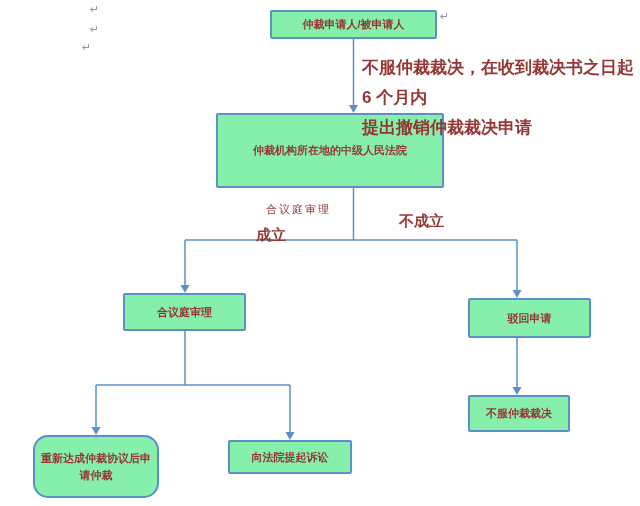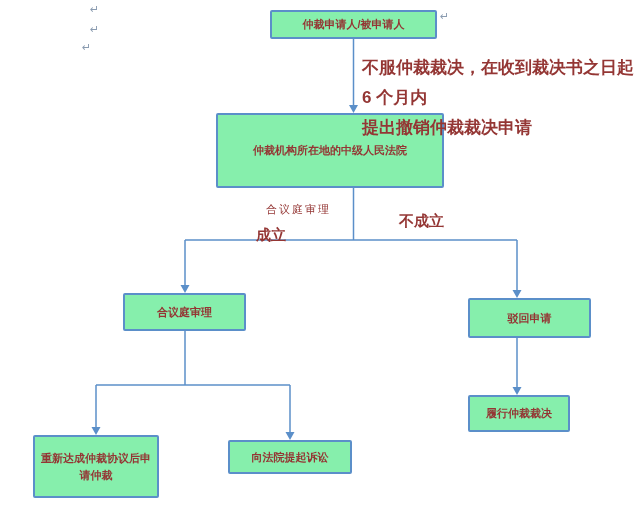--- a/index.html
+++ b/index.html
@@ -115,30 +115,30 @@
   </div>
 
   <div class="node" style="left:123px; top:293px; width:123px; height:38px;">
     <span>合议庭审理</span>
   </div>
 
   <div class="node" style="left:468px; top:298px; width:123px; height:40px;">
     <span>驳回申请</span>
   </div>
 
-  <div class="node" style="left:33px; top:435px; width:126px; height:63px;">
+  <div class="node" style="left:33px; top:435px; width:126px; height:63px;border-radius:15px;">
     <span>重新达成仲裁协议后申请仲裁</span>
   </div>
 
   <div class="node" style="left:228px; top:440px; width:124px; height:34px;">
     <span>向法院提起诉讼</span>
   </div>
 
   <div class="node" style="left:468px; top:395px; width:102px; height:37px;">
-    <span>履行仲裁裁决</span>
+    <span>不服仲裁裁决</span>
   </div>
 
   <div class="annotation" style="left:362px; top:53px; width:272px;">不服仲裁裁决，在收到裁决书之日起 6 个月内
 提出撤销仲裁裁决申请</div>
 
   <div class="lbl panel-label" style="left:266px; top:202px; font-weight:normal;">合议庭审理</div>
 
   <div class="lbl" style="left:256px; top:226px;">成立</div>
 
   <div class="lbl" style="left:399px; top:212px;">不成立</div>

